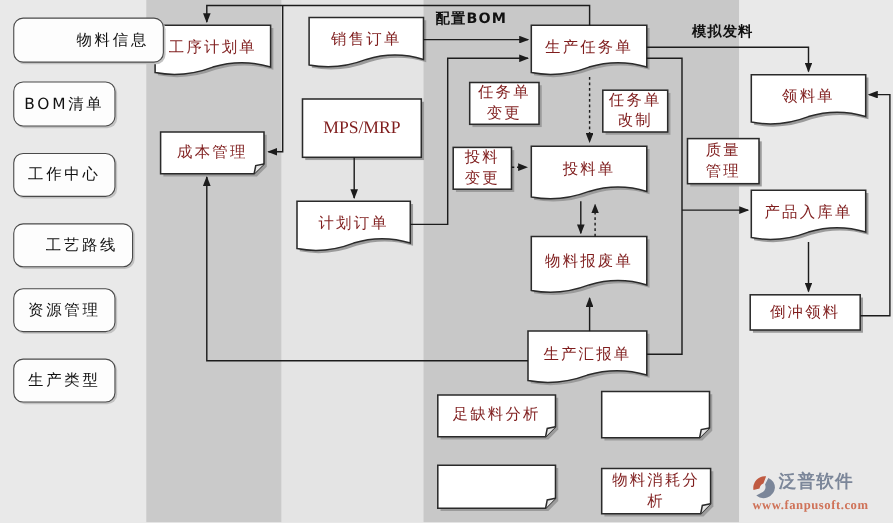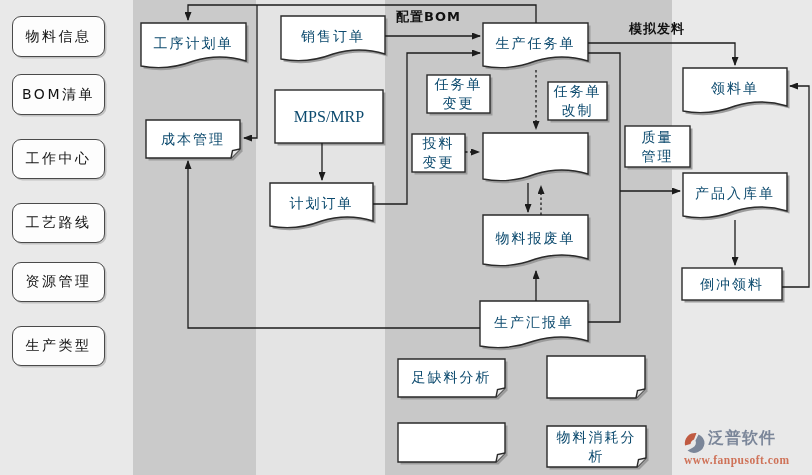--- a/index.html
+++ b/index.html
@@ -1,21 +1,21 @@
 <!DOCTYPE html>
 <html><head>
 <meta charset="utf-8">
 <style>
   html,body{margin:0;padding:0;background:#e9e9e9;}
   .stage{position:relative;width:812px;height:475px;overflow:hidden;
          font-family:"DejaVu Sans",sans-serif;color:#141414;background:#e9e9e9;}
   .band{position:absolute;top:0;height:475px;}
   .wires{position:absolute;left:0;top:0;pointer-events:none;}
   .node{position:absolute;display:flex;align-items:center;justify-content:center;
-        text-align:center;font-size:14px;letter-spacing:2px;line-height:1.35;color:#0c4a6e;}
+        text-align:center;font-size:14px;letter-spacing:2px;line-height:1.35;color:#7f1d1d;}
   .node.serif{font-family:"Liberation Serif",serif;font-size:16px;letter-spacing:0;}
   .sideitem{position:absolute;left:12px;width:91px;height:38px;background:#fdfdfd;
         border:1.6px solid #4a4a4a;border-radius:9px;display:flex;align-items:center;
         justify-content:center;font-size:14px;letter-spacing:2.5px;color:#111;
         box-shadow:1.5px 1.5px 0 #c2c2c2;}
   .edgelabel{position:absolute;font-size:13px;font-weight:bold;letter-spacing:1px;color:#111;}
   .logo{position:absolute;left:681px;top:427px;width:128px;height:44px;}
   .logo .ttl{position:absolute;left:27px;top:1px;font-size:16px;font-weight:bold;
         color:#7b8699;letter-spacing:1px;}
   .logo .url{position:absolute;left:3px;top:27px;font-size:11.5px;font-weight:bold;
@@ -144,48 +144,49 @@
       <path d="M620,191 L680,191" marker-end="url(#arr)"></path>
       <path d="M588,43 L735,43 L735,65" marker-end="url(#arr)"></path>
       <path d="M735,220 L735,265" marker-end="url(#arr)"></path>
       <path d="M782,287 L809,287 L809,86 L790,86" marker-end="url(#arr)"></path>
       <path d="M536,70 L536,129" stroke-dasharray="2.5,2.5" marker-end="url(#arr)"></path>
       <path d="M465,152 L479,152" stroke-dasharray="2.5,2.5" marker-end="url(#arr)"></path>
       <path d="M541,215 L541,186" stroke-dasharray="2.5,2.5" marker-end="url(#arr)"></path>
     </g>
   </svg>
 
-  <div class="sideitem" style="top:16px;height:39px;">
+  <div class="sideitem" style="top:16px;height:39px;padding-left:44px;">
       <span>物料信息</span>
     </div>
   <div class="sideitem" style="top:74px;height:39px;">
       <span>BOM清单</span>
     </div>
   <div class="sideitem" style="top:139px;">
       <span>工作中心</span>
     </div>
-  <div class="sideitem" style="top:203px;">
+  <div class="sideitem" style="top:203px;padding-left:16px;">
       <span>工艺路线</span>
     </div>
   <div class="sideitem" style="top:326px;">
       <span>生产类型</span>
     </div>
   <div class="sideitem" style="top:262px;">
       <span>资源管理</span>
     </div>
 
   <div class="node" style="left:141px;top:23px;width:105px;height:40px;">工序计划单</div>
   <div class="node" style="left:146px;top:120px;width:94px;height:38px;">成本管理</div>
   <div class="node" style="left:281px;top:16px;width:104px;height:40px;">销售订单</div>
   <div class="node serif" style="left:275px;top:90px;width:108px;height:53px;">MPS/MRP</div>
   <div class="node" style="left:270px;top:183px;width:103px;height:40px;">计划订单</div>
   <div class="node" style="left:483px;top:23px;width:105px;height:40px;text-align:right;">生产任务单</div>
   <div class="node" style="left:431px;top:75px;width:55px;height:38px;">任务单变更</div>
   <div class="node" style="left:550px;top:82px;width:55px;height:38px;">任务单改制</div>
   <div class="node" style="left:417px;top:134px;width:43px;height:38px;">投料变更</div>
+  <div class="node" style="left:483px;top:133px;width:105px;height:43px;">投料单</div>
   <div class="node" style="left:637px;top:126px;width:41px;height:41px;">质量管理</div>
   <div class="node" style="left:483px;top:215px;width:105px;height:46px;">物料报废单</div>
   <div class="node" style="left:480px;top:301px;width:108px;height:42px;">生产汇报单</div>
   <div class="node" style="left:683px;top:68px;width:104px;height:40px;">领料单</div>
   <div class="node" style="left:683px;top:173px;width:104px;height:40px;">产品入库单</div>
   <div class="node" style="left:682px;top:268px;width:100px;height:32px;">倒冲领料</div>
   <div class="node" style="left:398px;top:359px;width:107px;height:36px;">足缺料分析</div>
   <div class="node" style="left:552px;top:426px;width:89px;height:41px;">物料消耗分析</div>
 
   <div class="edgelabel" style="left:396px;top:8px;">配置BOM</div>

